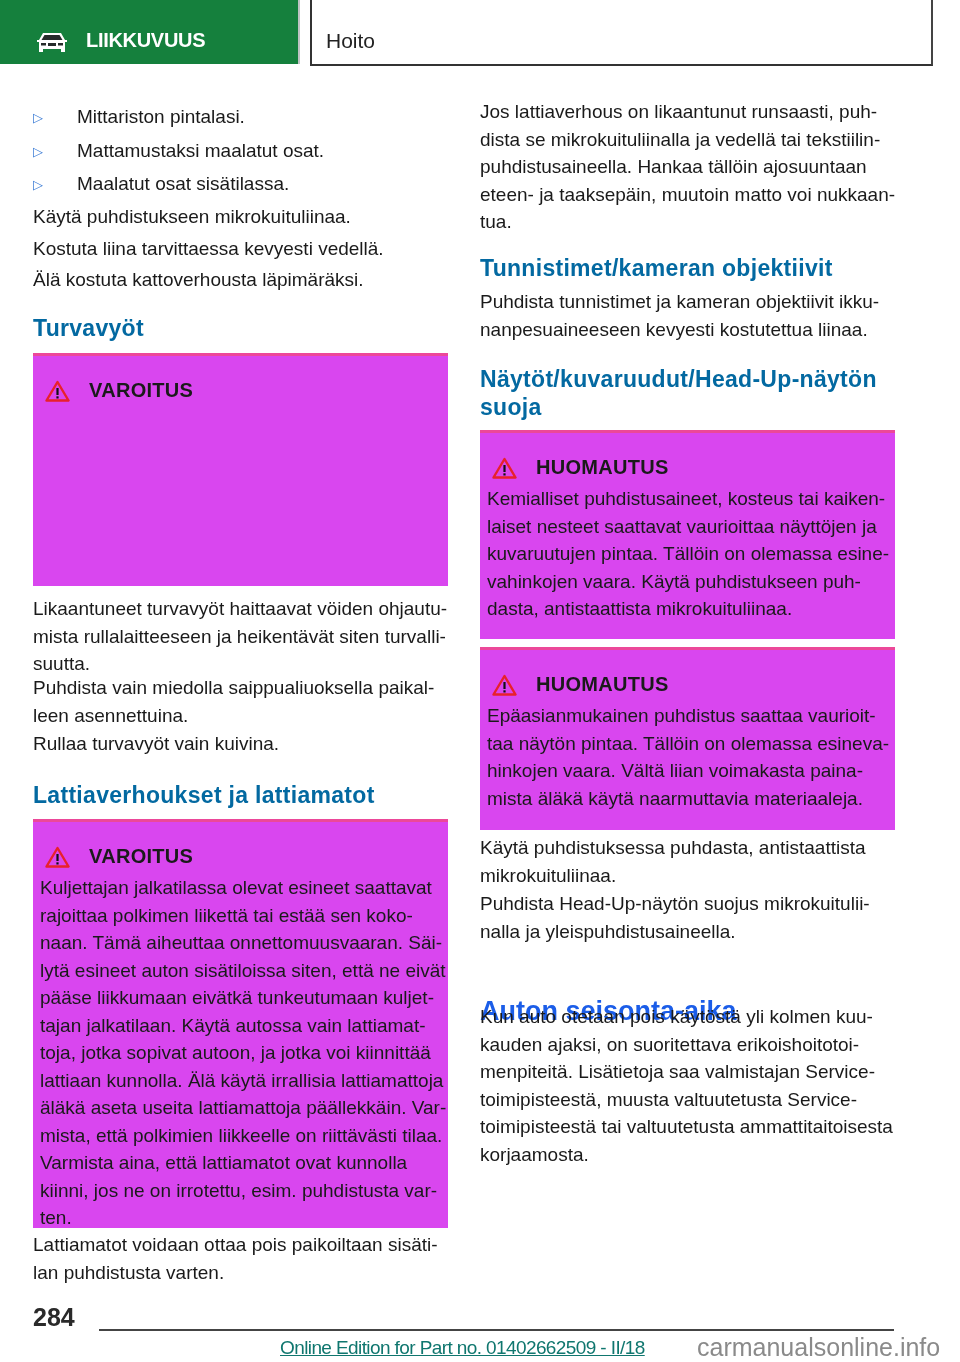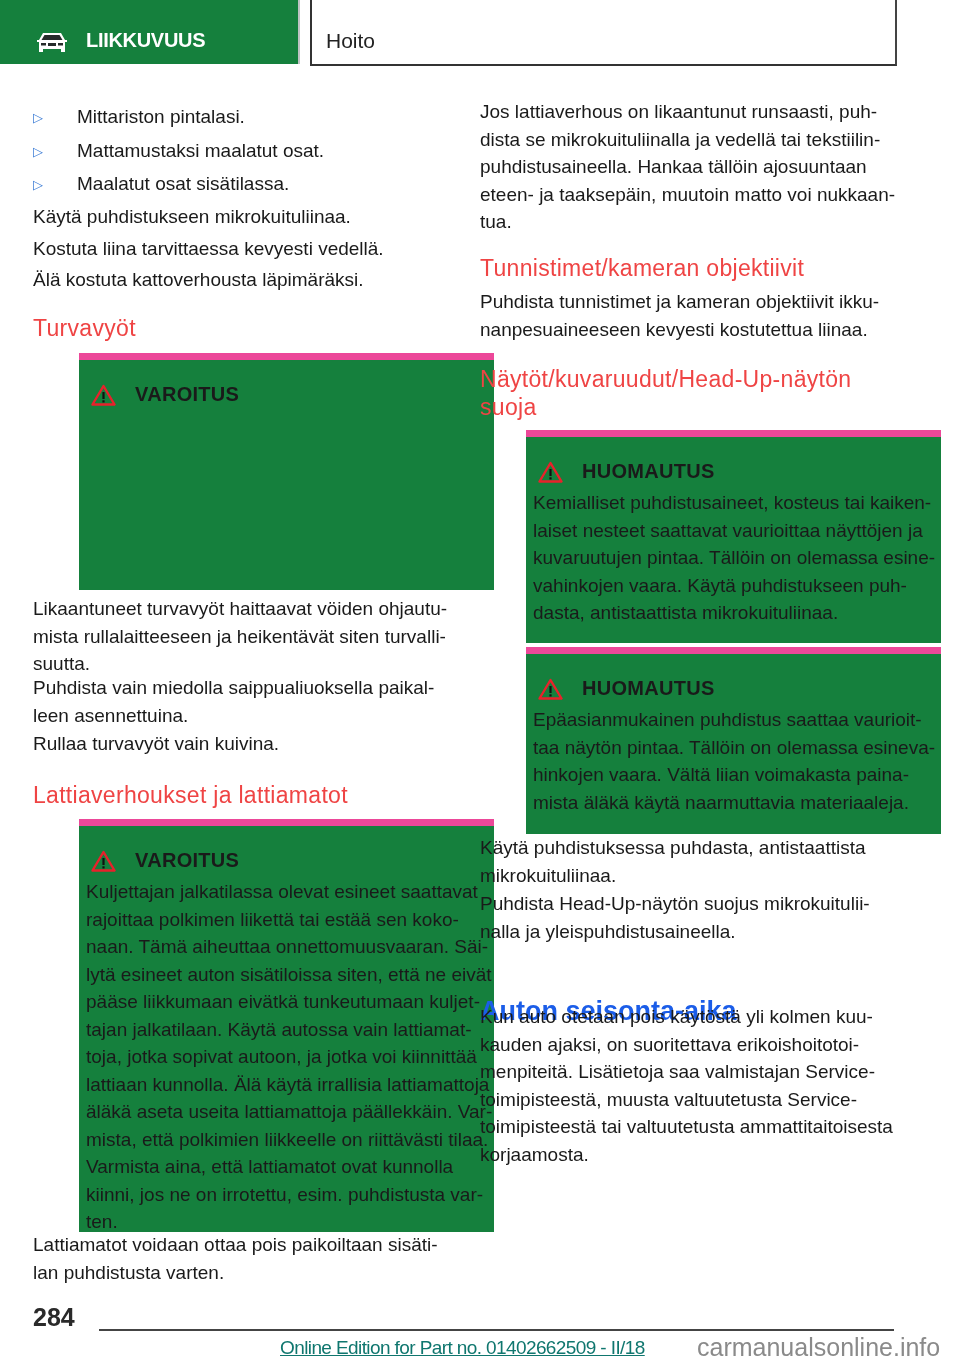--- a/index.html
+++ b/index.html
@@ -14,38 +14,38 @@
   }
   .hdr-dark .car { position: absolute; left: 36px; top: 30px; width: 32px; height: 24px; }
   .hdr-dark .sec {
     position: absolute; left: 86px; top: 29px; color: #fff; font-weight: bold;
     font-size: 20px; letter-spacing: -0.3px;
   }
   .hdr-light {
     position: absolute; left: 310px; top: 0; width: 583px; height: 64px;
     border-left: 2px solid #333; border-right: 2px solid #444; border-bottom: 2px solid #333;
     background: #fff;
+    padding-left: 36px;
   }
   .hdr-light .sub { position: absolute; left: 14px; top: 29px; font-size: 21px; color: #222; }
 
   .col { position: absolute; top: 0; width: 415px; }
   .col.left { left: 33px; }
   .col.right { left: 480px; }
 
   .p { font-size: 19px; line-height: 27.5px; margin: 0; position: absolute; left: 0; width: 418px; }
   .bullet { position: absolute; left: 0; font-size: 19px; line-height: 27px; }
   .bullet .tri { position: absolute; left: 0; top: 1px; color: #3a7bd5; font-size: 13px; }
   .bullet .txt { position: absolute; left: 44px; white-space: nowrap; }
-  .h2 { position: absolute; left: 0; font-weight: normal; color: #ef4444; font-size: 23px; letter-spacing: 0.3px; margin: 0; line-height: 28px; width: 420px; }
+  .h2 { position: absolute; left: 0; font-weight: bold; color: #0369a1; font-size: 23px; letter-spacing: 0.3px; margin: 0; line-height: 28px; width: 420px; }
   .h1 { position: absolute; left: 0; font-weight: bold; color: #1b5de8; font-size: 27px; margin: 0; line-height: 30px; }
 
   .warn {
-    position: absolute; left: 0; width: 415px; background: #15803d;
-    border-top: 7px solid #ec4899;
-    margin-left: 46px;
+    position: absolute; left: 0; width: 415px; background: #d946ef;
+    border-top: 3px solid #ec4899;
   }
   .warn .title { position: absolute; left: 12px; top: 23px; display: flex; align-items: center; }
   .warn .title svg { width: 25px; height: 22px; }
   .warn .title span { margin-left: 19px; font-weight: bold; font-size: 20px; letter-spacing: 0.3px; }
   .warn .body { position: absolute; left: 7px; top: 52px; width: 408px; font-size: 19px; line-height: 27.5px; }
 
   .footer-num { position: absolute; left: 33px; top: 1303px; font-weight: bold; font-size: 25px; color: #2a2a2a; }
   .footer-line { position: absolute; left: 99px; top: 1329px; width: 795px; height: 2px; background: #444; }
   .footer-text { position: absolute; left: 280px; top: 1337px; font-size: 19px; color: #0f766e; letter-spacing: -0.6px; text-decoration: underline; }
   .footer-wm { position: absolute; left: 697px; top: 1333px; font-size: 25px; color: #8a8a8a; }

